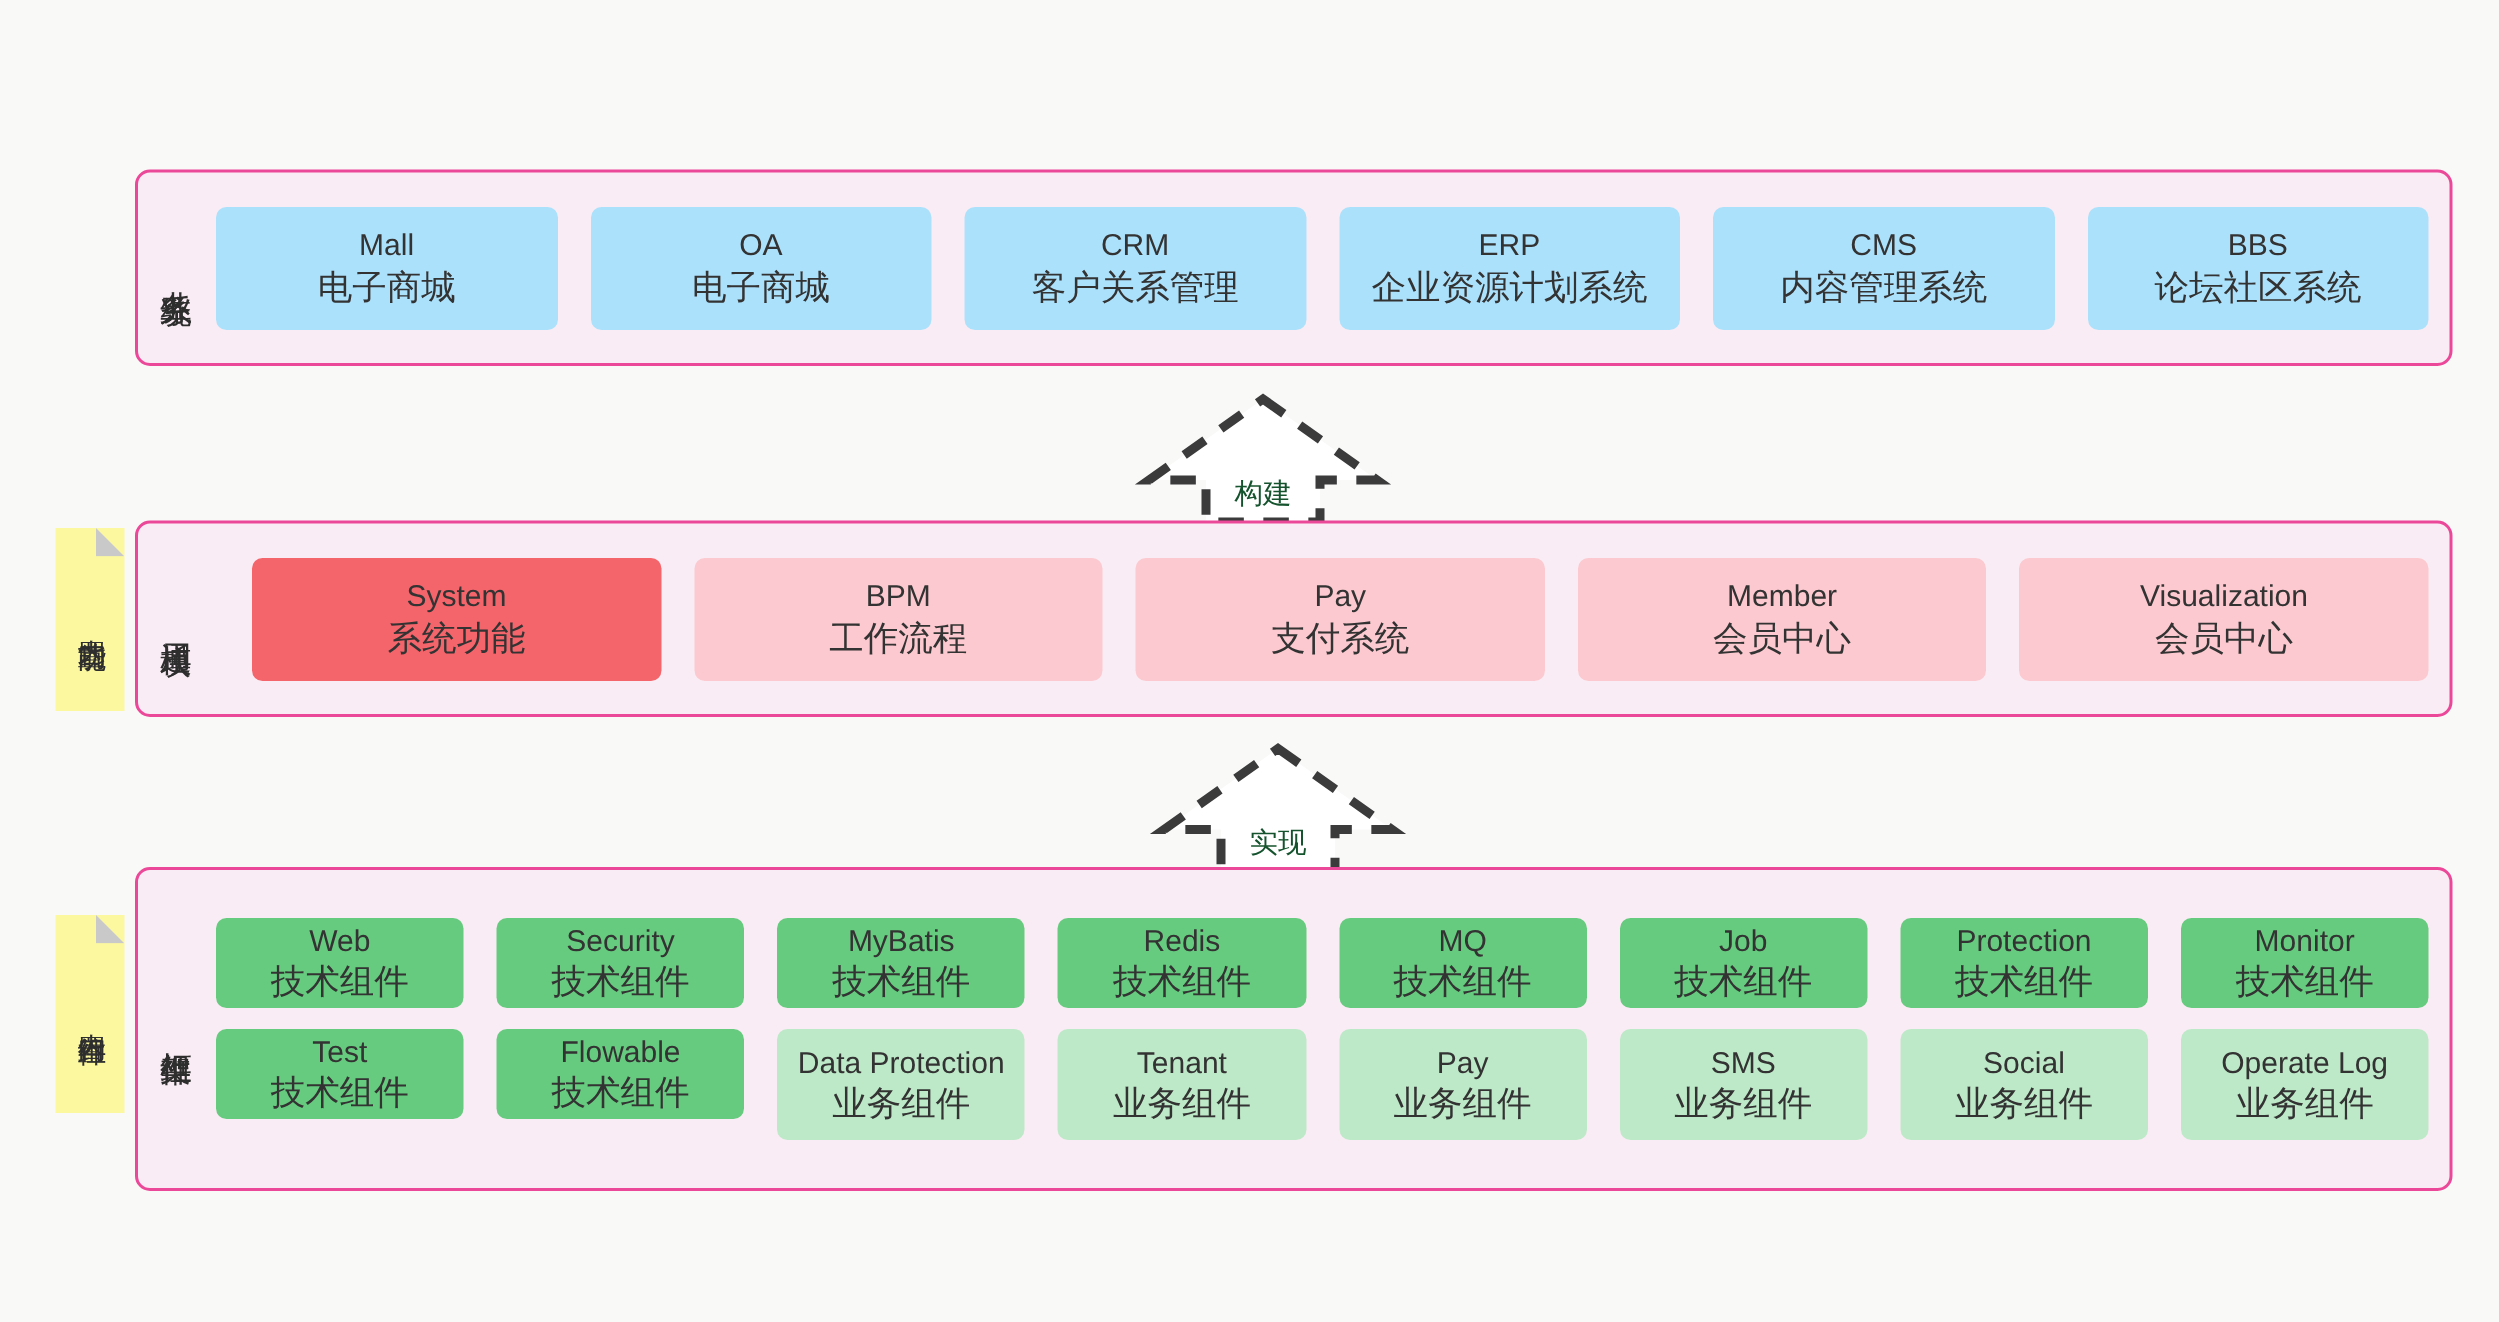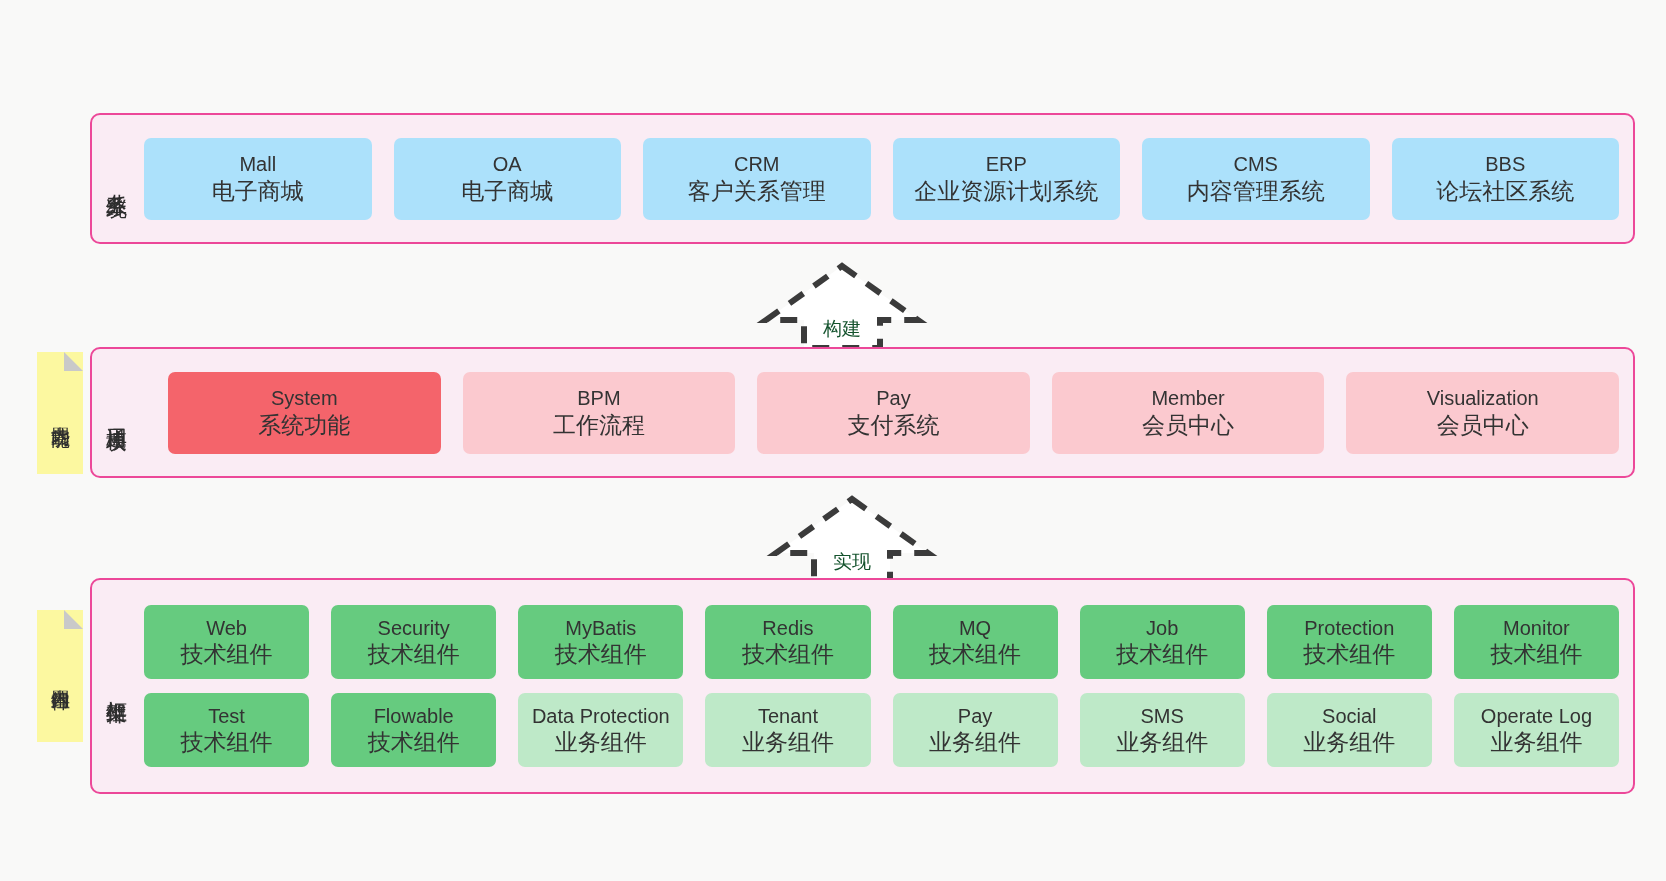--- a/index.html
+++ b/index.html
@@ -65,21 +65,21 @@
     line-height: 1.22;
     box-sizing: border-box;
     padding: 4px 6px;
   }
   .card .t1 { font-size: 20px; }
   .card .t2 { font-size: 23px; }
 
   .card.blue      { background: #ace1fb; height: 82px; }
   .card.red       { background: #f4646b; height: 82px; margin-left: 24px; }
   .card.pink      { background: #fbc9cf; height: 82px; }
-  .card.green     { background: #66cb7f; height: 74px; }
+  .card.green     { background: #66cb7f; height: 60px; }
   .card.lightgreen{ background: #bee9c8; height: 74px; }
 
   
   #layer-business { left: 90px; top: 113px; width: 1545px; height: 131px; }
   #layer-modules  { left: 90px; top: 347px; width: 1545px; height: 131px; }
   #layer-framework{ left: 90px; top: 578px; width: 1545px; height: 216px; }
 
   
   .note {
     position: absolute;

